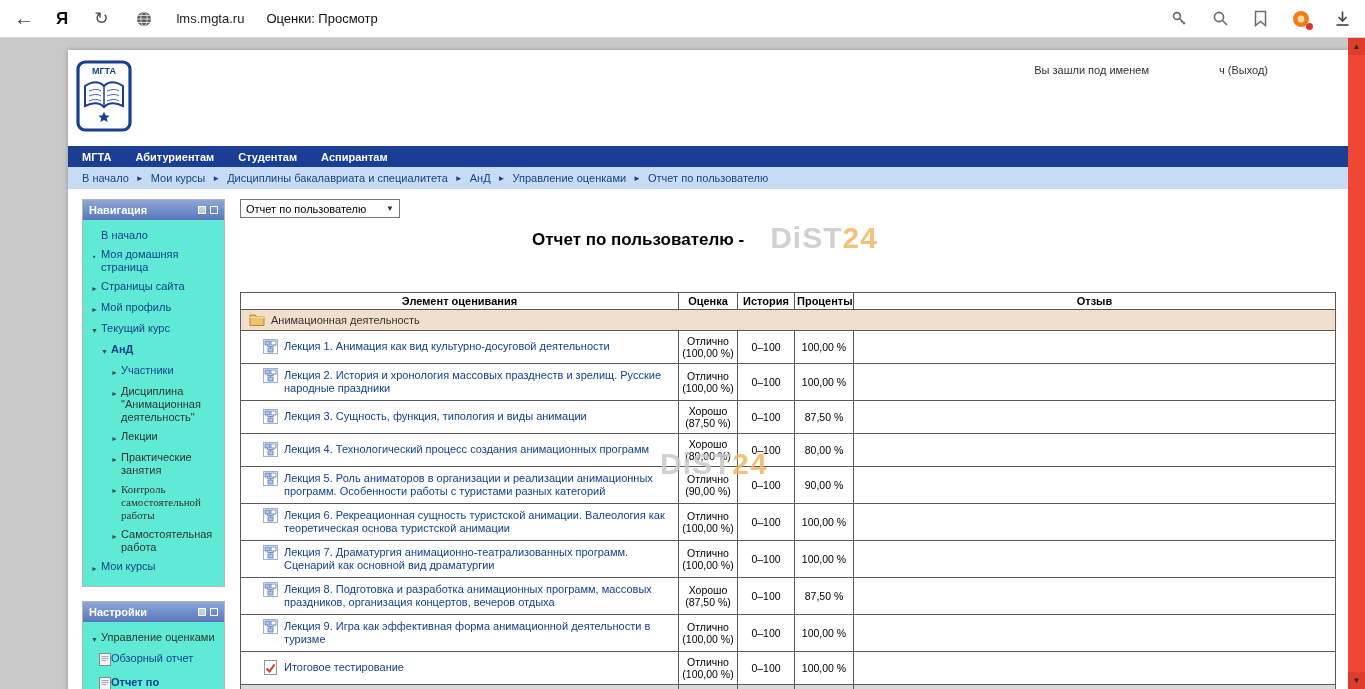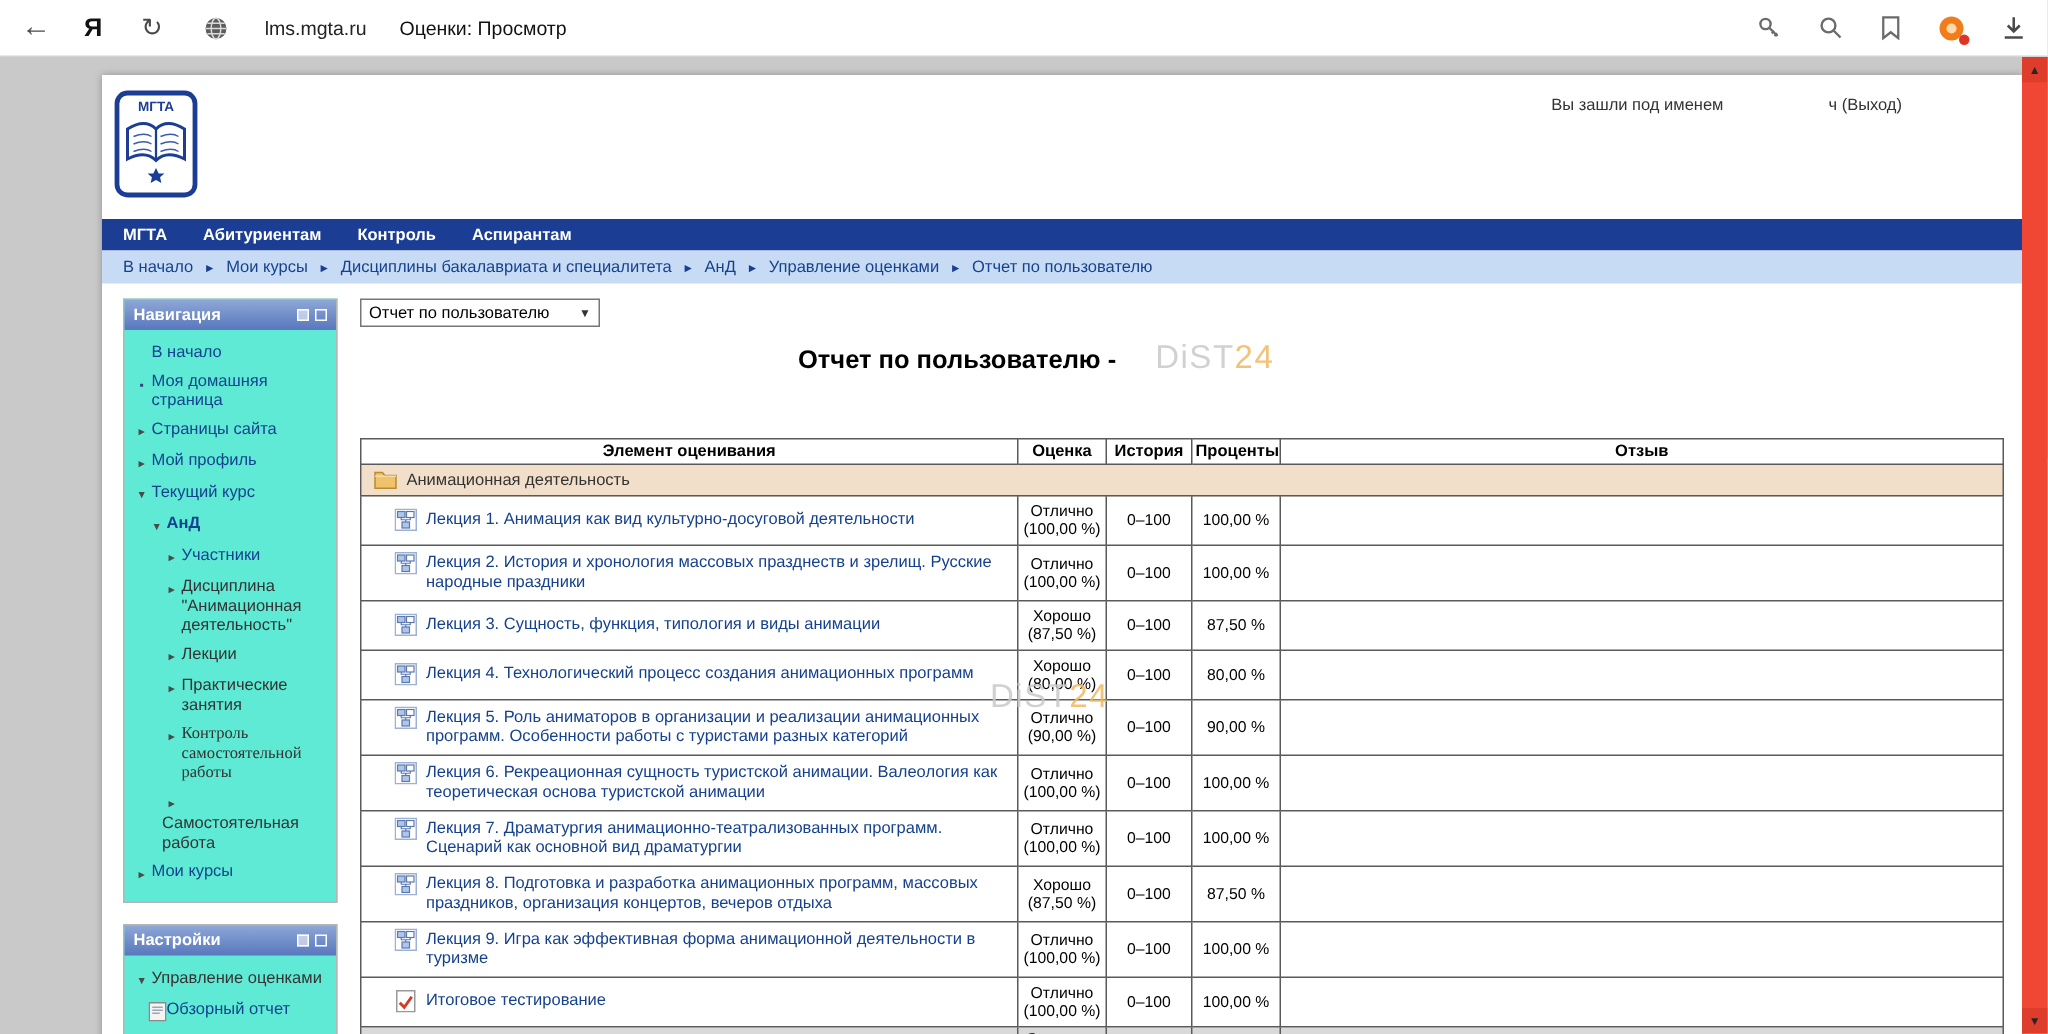--- a/index.html
+++ b/index.html
@@ -70,21 +70,21 @@
   .tlabel.plain{color:#333}
   .tree-item.bold .tlabel{font-weight:bold}
 
   
   .main{flex:1;position:relative;min-width:0;padding-bottom:30px}
   .report-select{width:160px;height:19px;border:1px solid #767676;background:#fff;font-size:11px;
     display:flex;align-items:center;padding:0 5px;cursor:pointer;color:#000}
   .sel-arrow{margin-left:auto;font-size:8px;color:#333}
   .report-title{display:flex;align-items:flex-start;font-size:17px;font-weight:bold;color:#000;
     margin-top:12px;padding-left:292px;height:34px}
-  .wm{font-weight:normal;font-size:22px;letter-spacing:1px;opacity:.85;pointer-events:none;line-height:30px;white-space:nowrap}
+  .wm{font-weight:bold;font-size:30px;letter-spacing:1px;opacity:.85;pointer-events:none;line-height:30px;white-space:nowrap}
   .wm-gray{color:var(--wm-gray)}
   .wm-orange{color:var(--wm-orange)}
   .wm1{margin-left:26px;margin-top:-7px}
   .wm2{position:absolute;left:420px;top:250px;z-index:5}
 
   .grade-table{width:100%;border-collapse:collapse;margin-top:28px;font-size:11px;table-layout:fixed;background:#fff}
   .grade-table th,.grade-table td{border:1px solid #5a5a5a;vertical-align:middle}
   .grade-table th{font-weight:bold;padding:2px;font-size:11px;text-align:center}
   .cat-row td{background:var(--cat-bg);padding:4px 6px;color:#333}
   .item-flex{display:flex;align-items:flex-start;gap:6px}
@@ -166,21 +166,21 @@
       </span>
       <div class="login-info">
         <span>Вы зашли под именем</span>
         <span class="logout-link">ч (Выход)</span>
       </div>
     </div>
 
     <div class="navbar" id="navbar">
         <span class="nav-item">МГТА</span>
         <span class="nav-item">Абитуриентам</span>
-        <span class="nav-item">Контроль</span>
+        <span class="nav-item">Студентам</span>
         <span class="nav-item">Аспирантам</span>
       </div>
 
     <div class="breadcrumb" id="breadcrumb">
         <span class="crumb-link">В начало</span>
         <span class="crumb-sep">►</span>
         <span class="crumb-link">Мои курсы</span>
         <span class="crumb-sep">►</span>
         <span class="crumb-link">Дисциплины бакалавриата и специалитета</span>
         <span class="crumb-sep">►</span>
@@ -240,21 +240,21 @@
                 <span class="tlabel plain">Лекции</span>
               </div>
               <div class="tree-item" style="padding-left: 22px;">
                 <span class="ticon">►</span>
                 <span class="tlabel plain">Практические занятия</span>
               </div>
               <div class="tree-item" style="padding-left: 22px; font-family: Liberation Serif, serif;">
                 <span class="ticon">►</span>
                 <span class="tlabel plain">Контроль самостоятельной работы</span>
               </div>
-              <div class="tree-item" style="padding-left: 22px; flex-direction: column;">
+              <div class="tree-item" style="padding-left: 22px;">
                 <span class="ticon">►</span>
                 <span class="tlabel plain">Самостоятельная работа</span>
               </div>
               <div class="tree-item" style="padding-left: 2px;">
                 <span class="ticon">►</span>
                 <span class="tlabel link">Мои курсы</span>
               </div>
             </div>
         </div>
 

